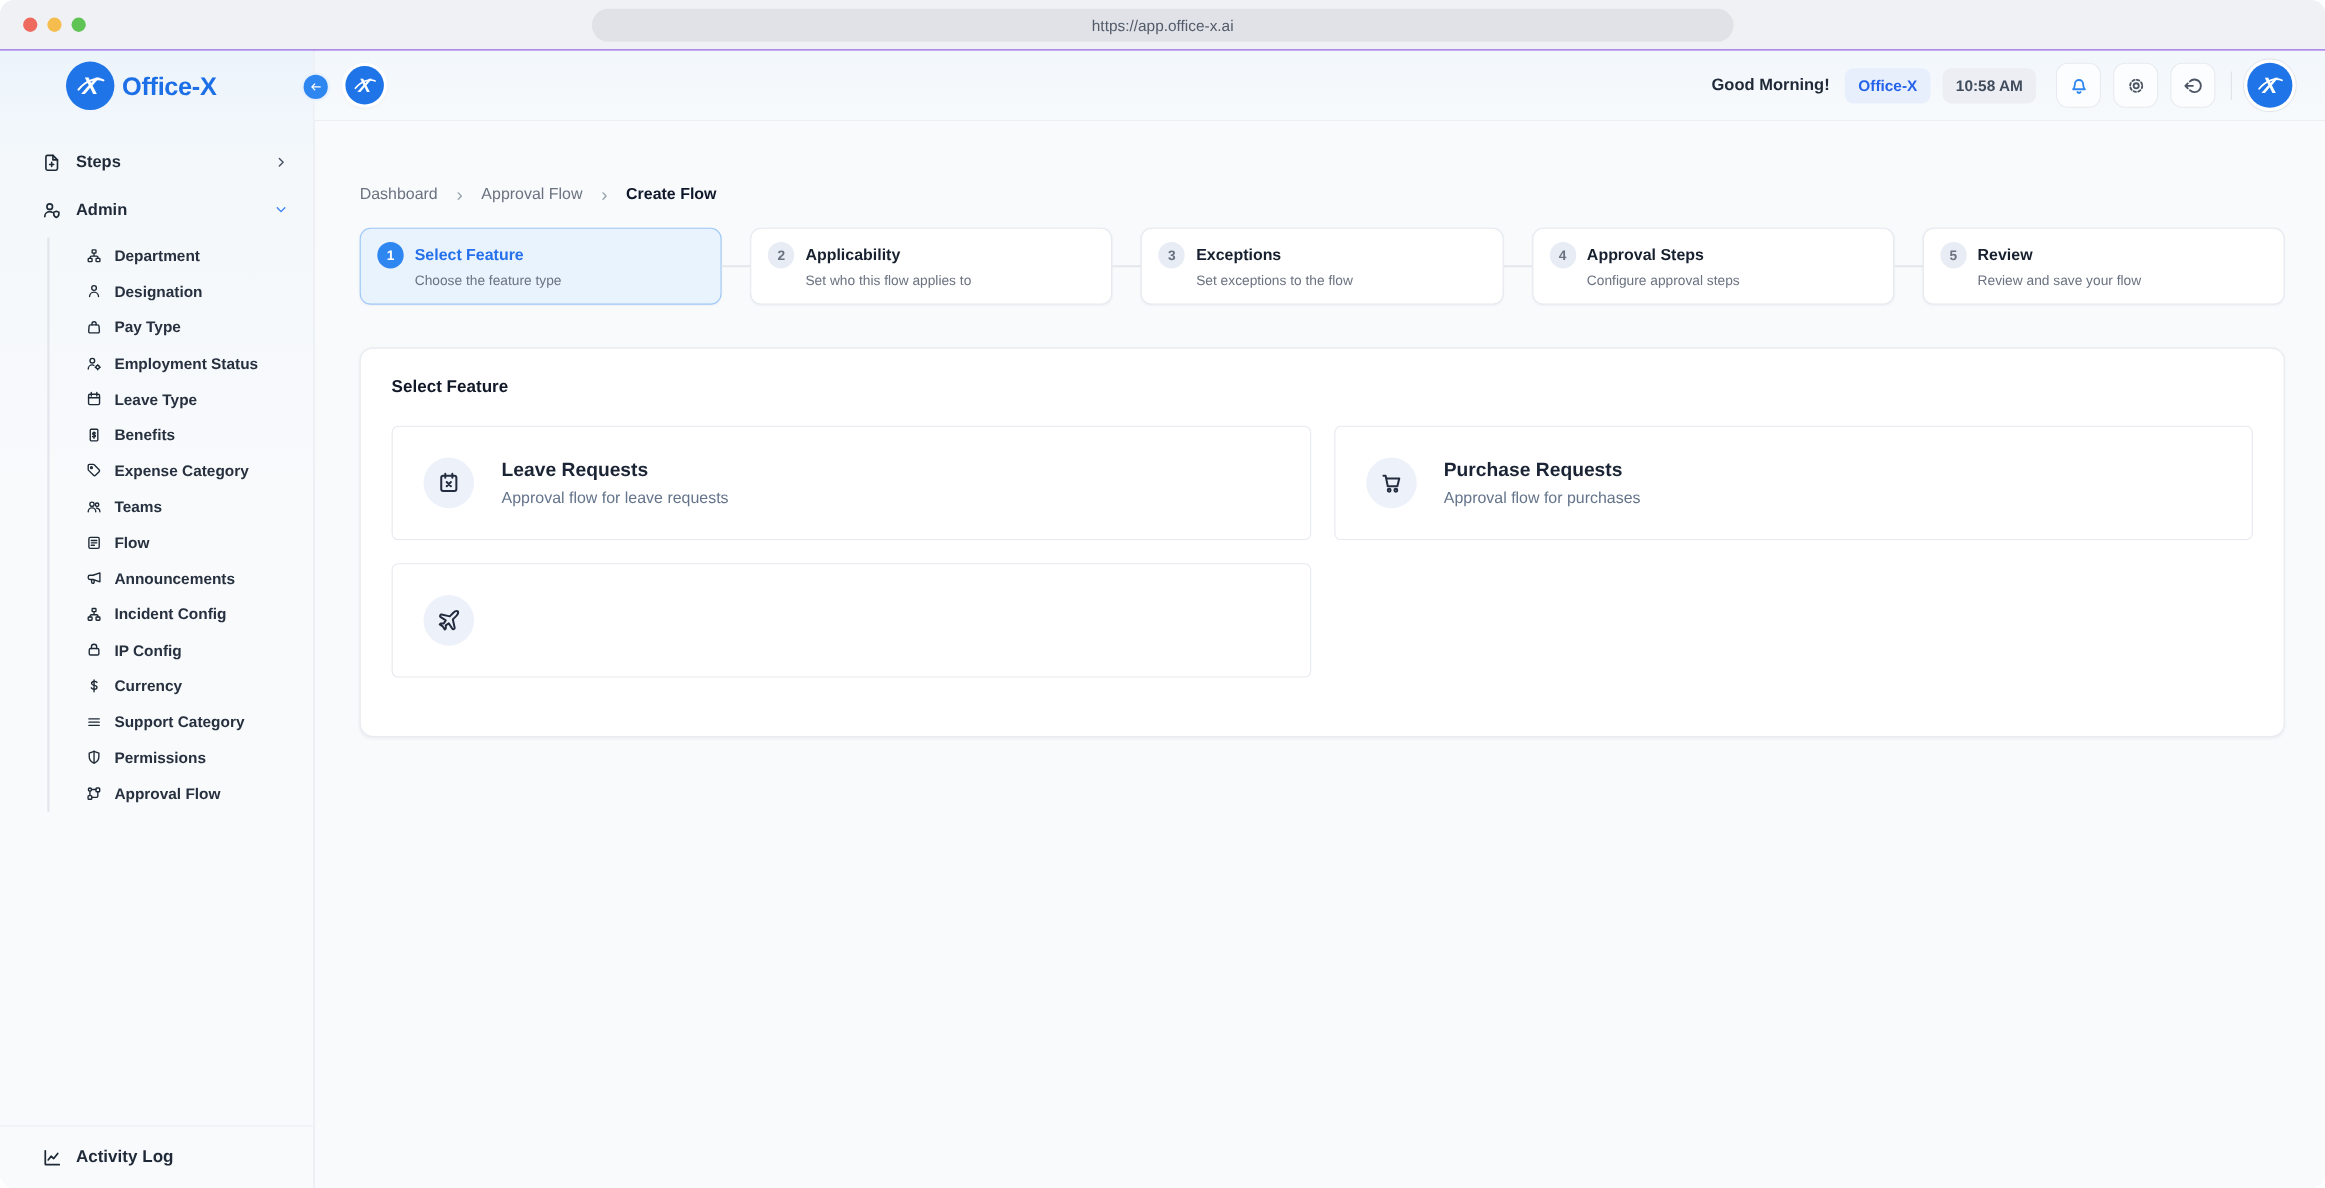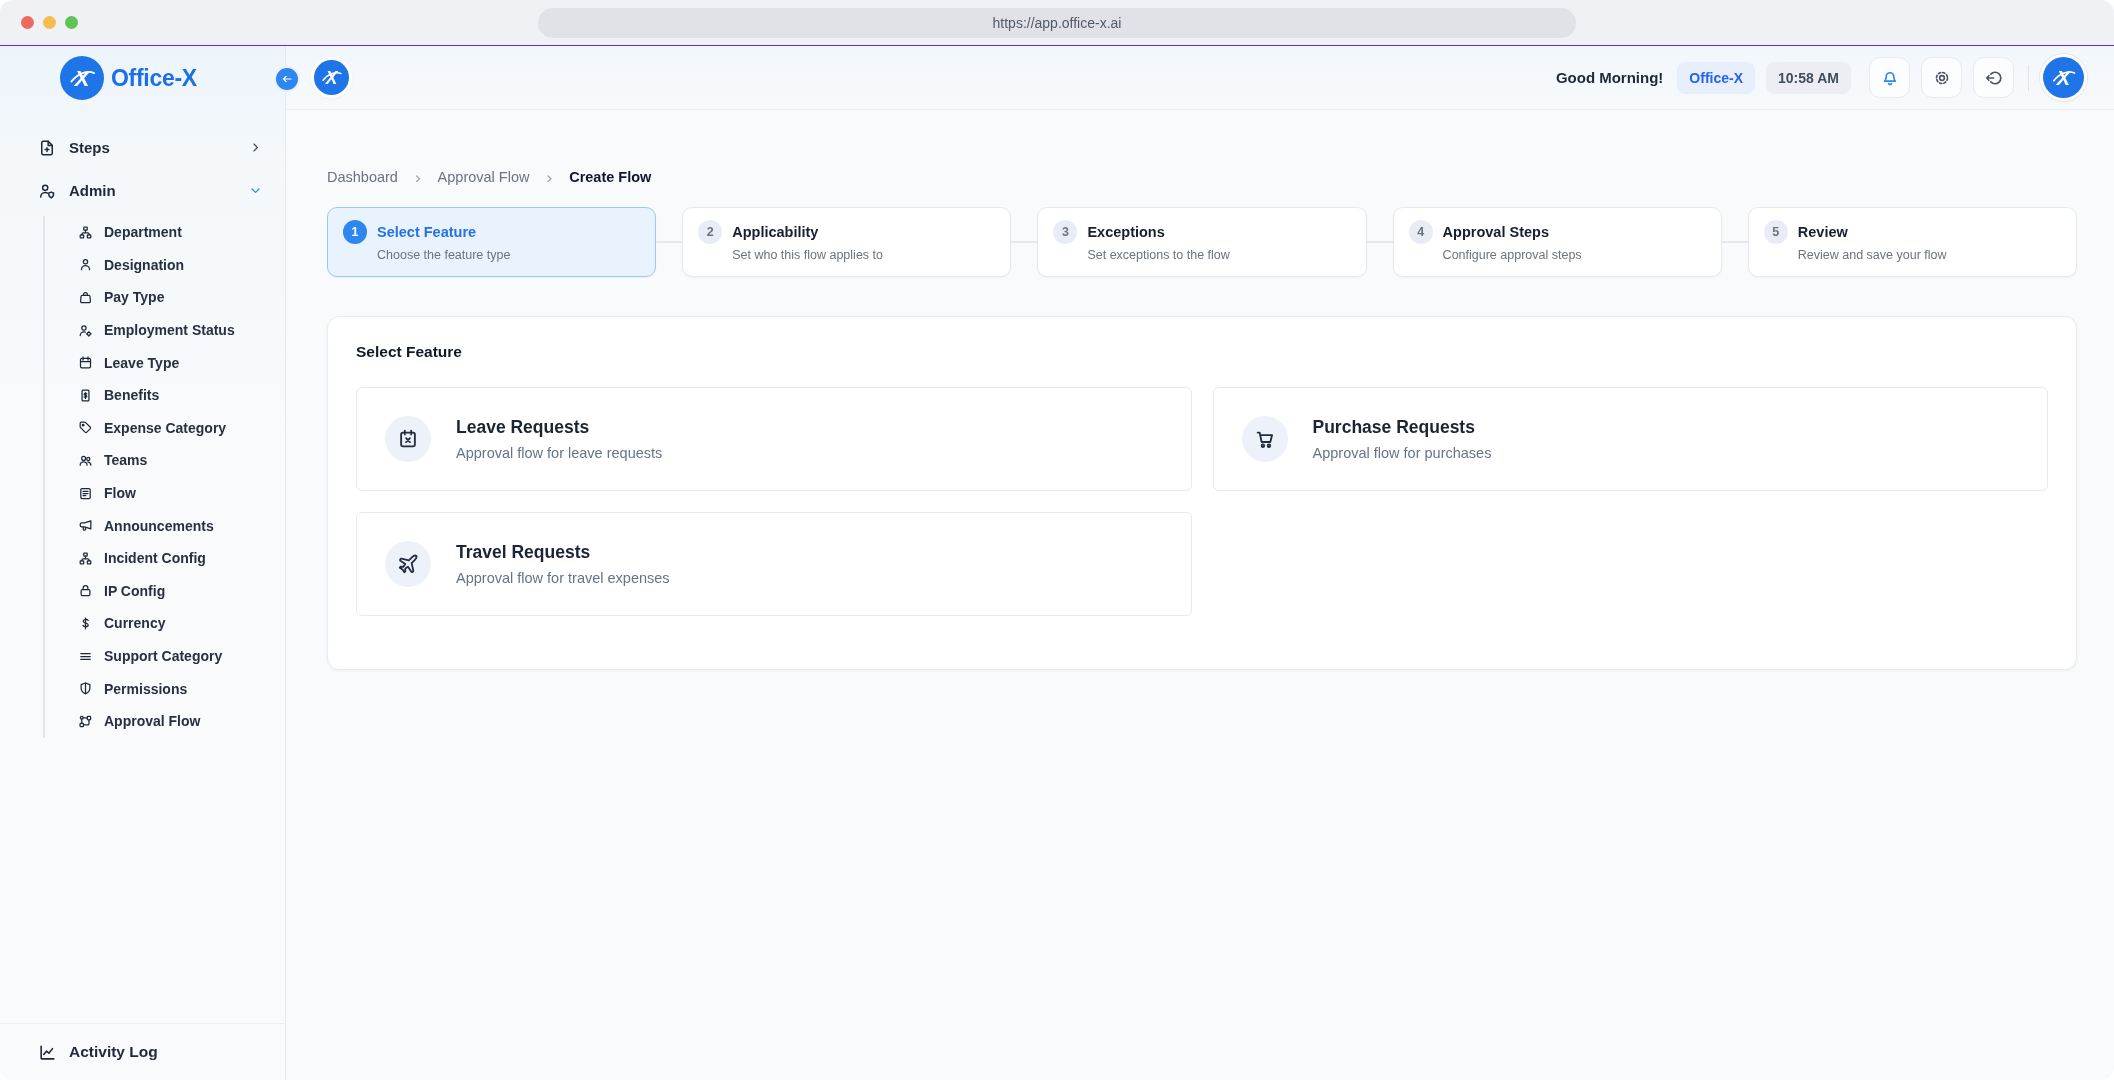--- a/index.html
+++ b/index.html
@@ -523,24 +523,20 @@
               </div>
 
               <div class="option">
                 <span class="opt-ic-wrap">
                   <span class="opt-ic">
                     <svg viewBox="0 0 24 24" fill="none" stroke="currentColor" stroke-width="2" stroke-linecap="round" stroke-linejoin="round">
                       <path d="M17.8 19.2L16 11l3.5-3.5C21 6 21.5 4 21 3c-1-.5-3 0-4.5 1.5L13 8 4.8 6.2c-.5-.1-.9.1-1.1.5l-.3.5c-.2.5-.1 1 .3 1.3L9 12l-2 3H4l-1 1 3 2 2 3 1-1v-3l3-2 3.5 5.3c.3.4.8.5 1.3.3l.5-.2c.4-.3.6-.7.5-1.2z"></path>
                     </svg>
                   </span>
                 </span>
-                <span>
-                  <div class="opt-title">Travel Requests</div>
-                  <div class="opt-sub">Approval flow for travel expenses</div>
-                </span>
 
               </div>
             </div>
         </section>
 
 
       </main>
     </div>
   </div>
 </div>

